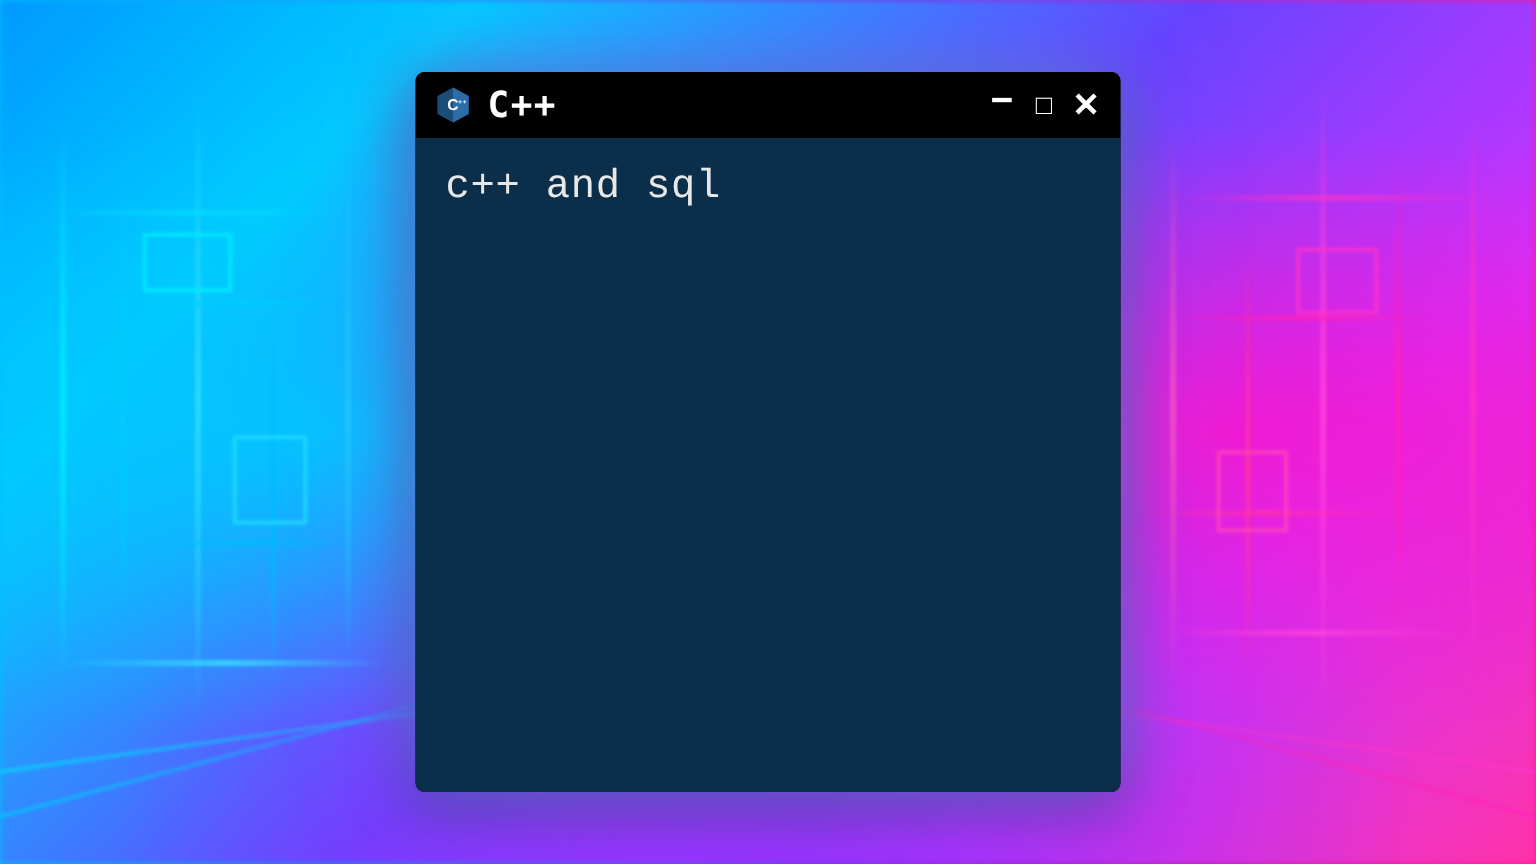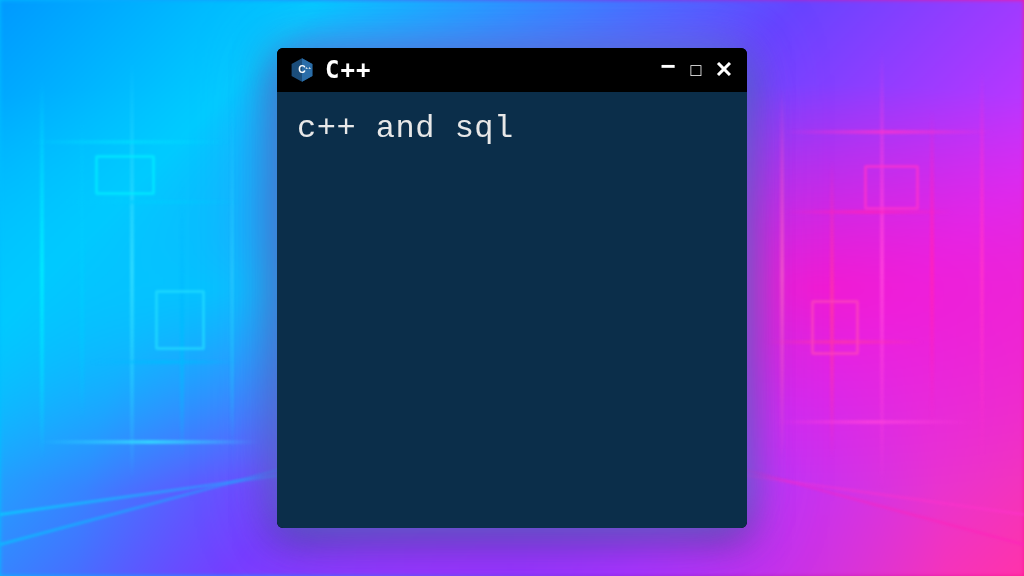--- a/index.html
+++ b/index.html
@@ -175,21 +175,21 @@
     .win-btn.close { font-size: 22px; }
     
     .terminal-body {
       flex: 1;
       background: #0b2e4a;
       padding: 18px 20px;
     }
     
     .terminal-text {
       color: #e8e8e8;
-      font-size: 32px;
+      font-size: 27px;
       font-family: 'Consolas', 'Courier New', monospace;
       letter-spacing: 0.5px;
     }
   </style>
 </head>
 <body>
 
 <div class="bg-layer">
   <div class="bg-gradient"></div>
   <div class="neon-lines">

